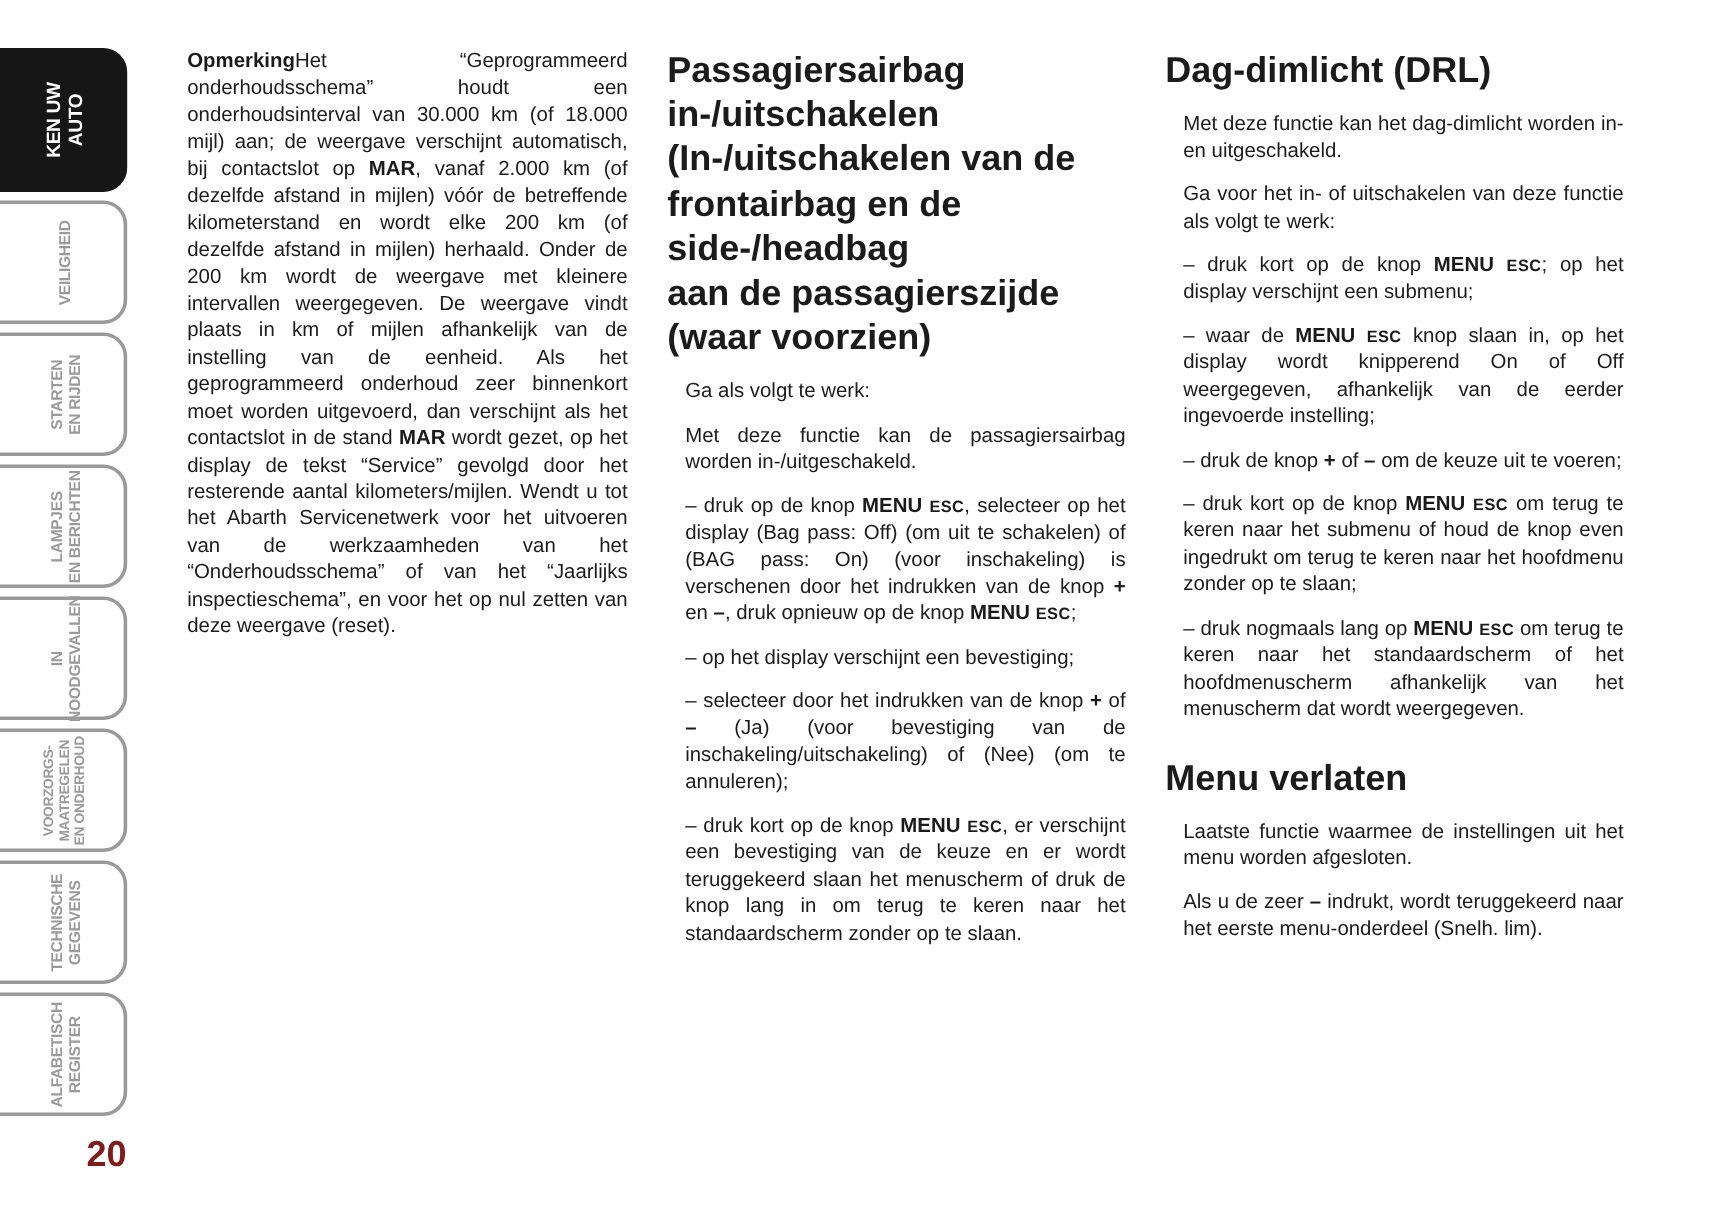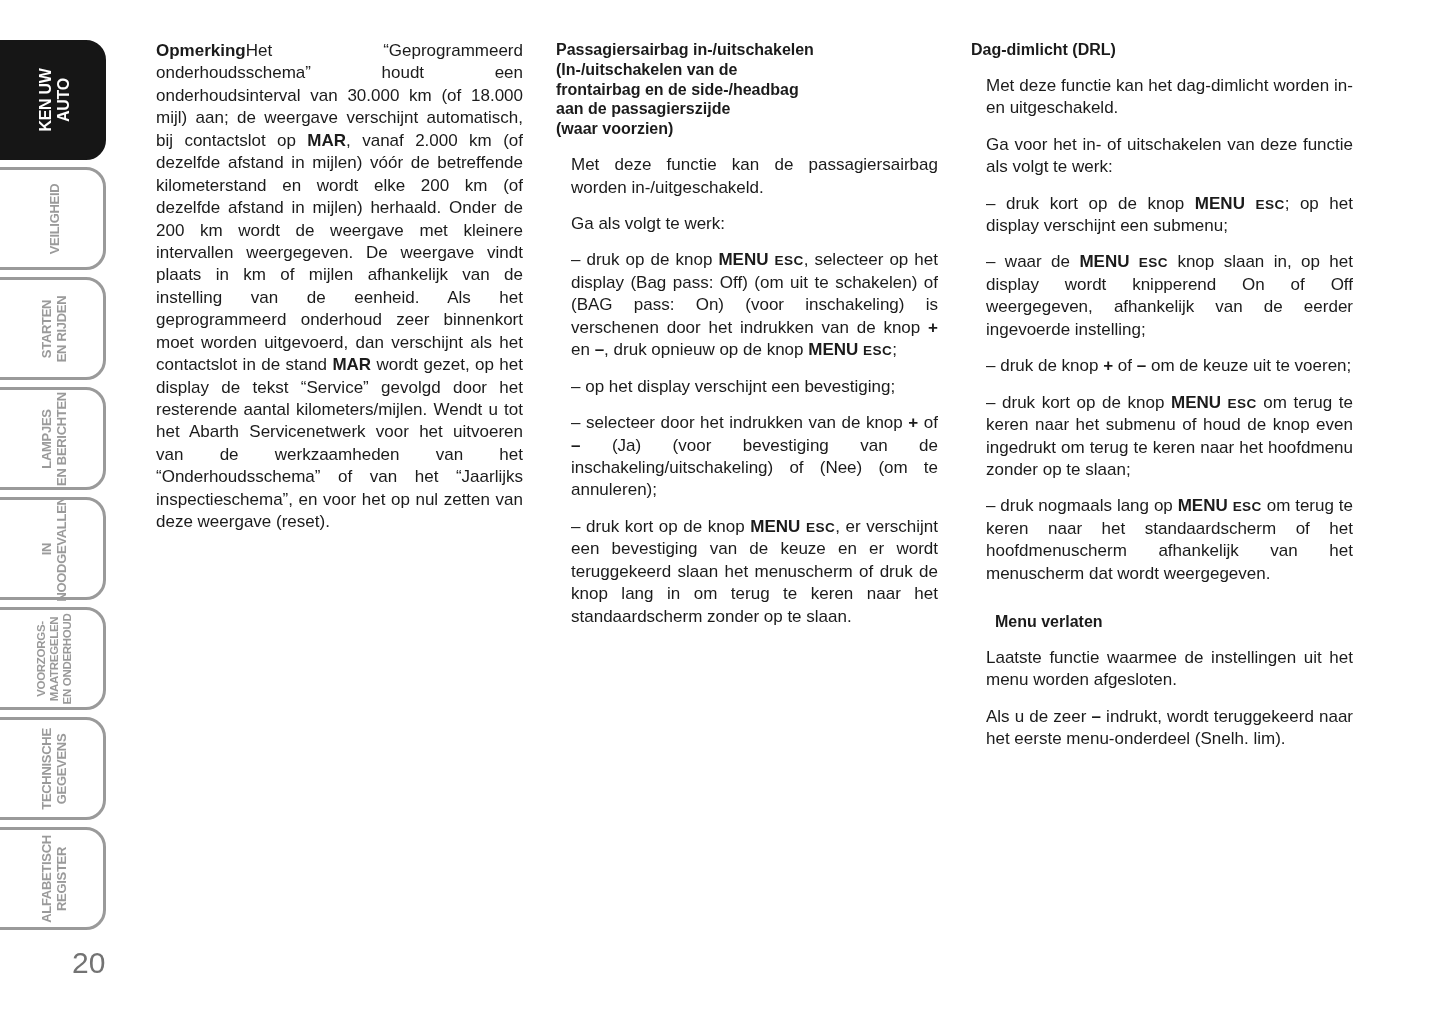--- a/index.html
+++ b/index.html
@@ -59,37 +59,37 @@
     gap: 33px;
   }
   .col { width: 382px; }
   p.body {
     font-size: 17px;
     line-height: 1.32;
     margin: 0 0 14px 15px;
     text-align: justify;
   }
   h2.section {
-    font-size: 16px;
+    font-size: 30px;
     line-height: 1.24;
     font-weight: 700;
     margin: 0 0 15px 0;
     white-space: pre-line;
   }
-  h2.section.mt { margin-top: 27px; margin-left: 24px; }
+  h2.section.mt { margin-top: 27px; }
   .b  { font-weight: 700; }
   .bs { font-weight: 700; font-size: 0.8em; letter-spacing: 0.4px; }
 
   
   .page-num {
     position: absolute;
     left: 72px; top: 946px;
     font-size: 30px;
-    font-weight: 400;
-    color: #737373;
+    font-weight: 700;
+    color: #7f1d1d;
   }
 </style>
 </head>
 <body>
 
 <nav class="sidebar">
   <div class="tab active">
     <span class="tab-label">KEN UW
 AUTO</span>
   </div>
@@ -128,22 +128,22 @@
   <div class="col">
     <p class="body"><span class="b">Opmerking</span><span>Het “Geprogrammeerd onderhoudsschema” houdt een onderhoudsinterval van 30.000 km (of 18.000 mijl) aan; de weergave verschijnt automatisch, bij contactslot op </span><span class="b">MAR</span><span>, vanaf 2.000 km (of dezelfde afstand in mijlen) vóór de betreffende kilometerstand en wordt elke 200 km (of dezelfde afstand in mijlen) herhaald. Onder de 200 km wordt de weergave met kleinere intervallen weergegeven. De weergave vindt plaats in km of mijlen afhankelijk van de instelling van de eenheid. Als het geprogrammeerd onderhoud zeer binnenkort moet worden uitgevoerd, dan verschijnt als het contactslot in de stand </span><span class="b">MAR</span><span> wordt gezet, op het display de tekst “Service” gevolgd door het resterende aantal kilometers/mijlen. Wendt u tot het Abarth Servicenetwerk voor het uitvoeren van de werkzaamheden van het “Onderhoudsschema” of van het “Jaarlijks inspectieschema”, en voor het op nul zetten van deze weergave (reset).</span></p>
   </div>
 
   <div class="col">
     <h2 class="section"><span>Passagiersairbag in-/uitschakelen
 (In-/uitschakelen van de
 frontairbag en de side-/headbag
 aan de passagierszijde
 (waar voorzien)</span></h2>
+    <p class="body"><span>Ga als volgt te werk:</span></p>
     <p class="body"><span>Met deze functie kan de passagiersairbag worden in-/uitgeschakeld.</span></p>
-    <p class="body"><span>Ga als volgt te werk:</span></p>
     <p class="body"><span>– druk op de knop </span><span class="b">MENU </span><span class="bs">ESC</span><span>, selecteer op het display (Bag pass: Off) (om uit te schakelen) of (BAG pass: On) (voor inschakeling) is verschenen door het indrukken van de knop </span><span class="b">+</span><span> en </span><span class="b">–</span><span>, druk opnieuw op de knop </span><span class="b">MENU </span><span class="bs">ESC</span><span>;</span></p>
     <p class="body"><span>– op het display verschijnt een bevestiging;</span></p>
     <p class="body"><span>– selecteer door het indrukken van de knop </span><span class="b">+</span><span> of </span><span class="b">–</span><span> (Ja) (voor bevestiging van de inschakeling/uitschakeling) of (Nee) (om te annuleren);</span></p>
     <p class="body"><span>– druk kort op de knop </span><span class="b">MENU </span><span class="bs">ESC</span><span>, er verschijnt een bevestiging van de keuze en er wordt teruggekeerd slaan het menuscherm of druk de knop lang in om terug te keren naar het standaardscherm zonder op te slaan.</span></p>
   </div>
 
   <div class="col">
     <h2 class="section"><span>Dag-dimlicht (DRL)</span></h2>
     <p class="body"><span>Met deze functie kan het dag-dimlicht worden in- en uitgeschakeld.</span></p>
     <p class="body"><span>Ga voor het in- of uitschakelen van deze functie als volgt te werk:</span></p>

